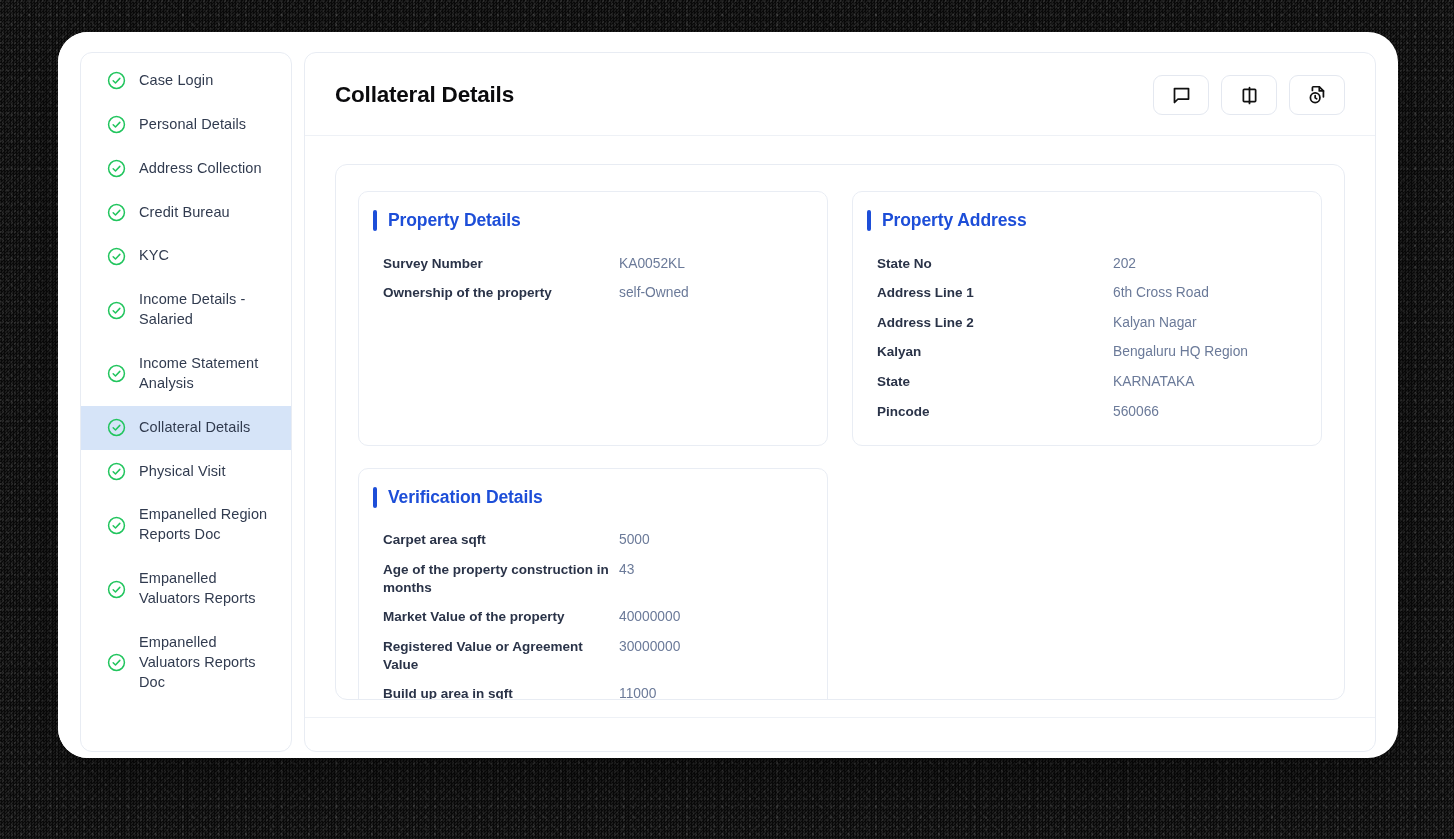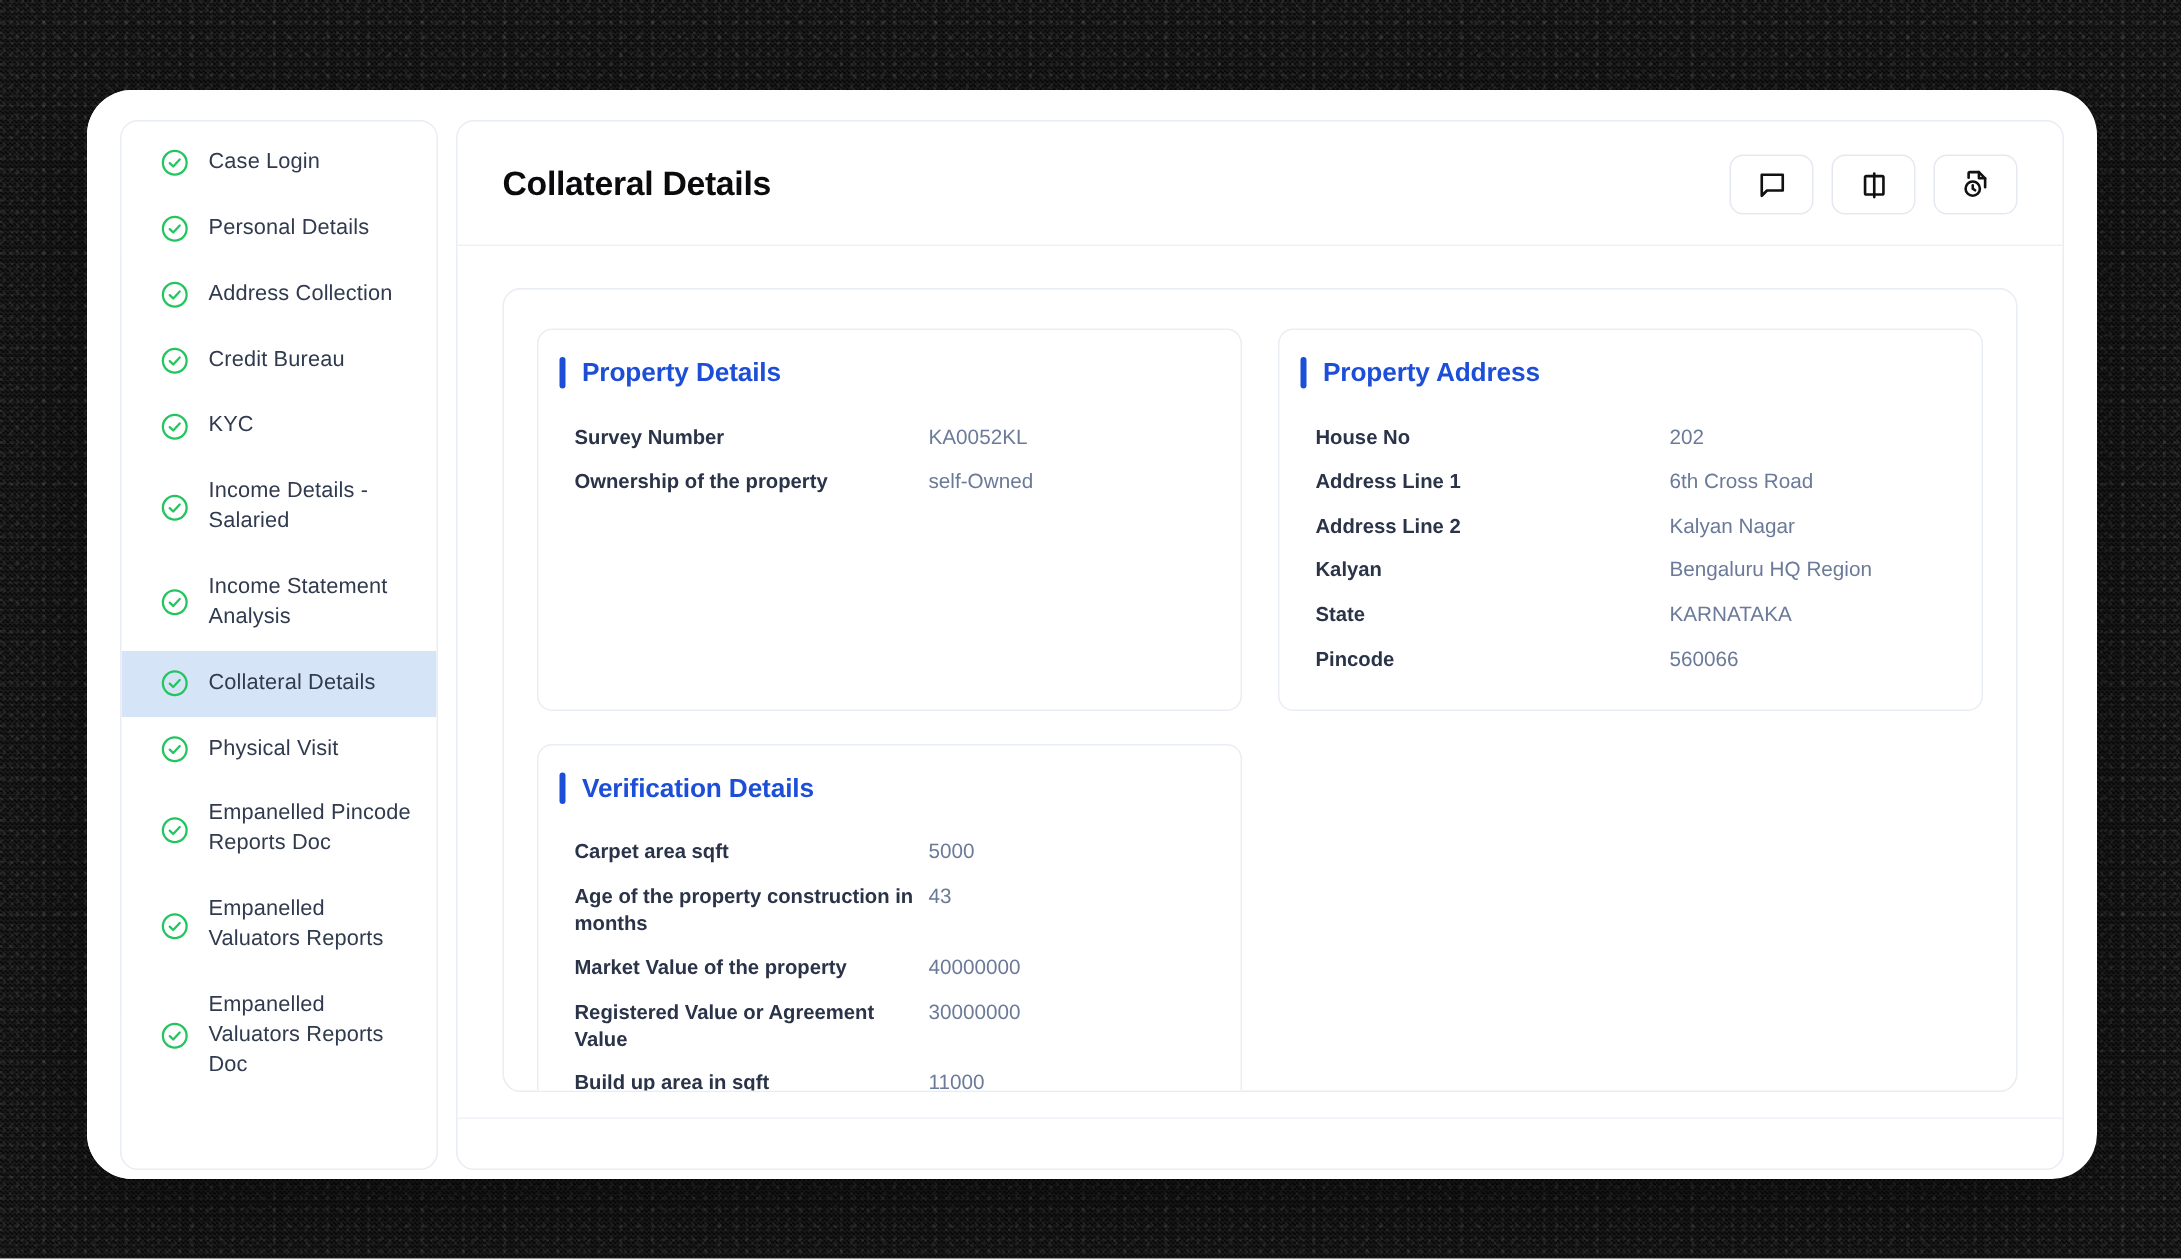--- a/index.html
+++ b/index.html
@@ -34,21 +34,21 @@
       radial-gradient(circle at 31% 71%, rgba(255,255,255,.09) 0 1px, transparent 1.5px),
       radial-gradient(circle at 85% 88%, rgba(255,255,255,.07) 0 1px, transparent 1.5px);
     background-size: 7px 7px, 11px 11px, 9px 9px, 13px 13px;
     opacity: .85;
   }
 
   
   #window {
     position: absolute;
     left: 58px;
-    top: 60px;
+    top: 32px;
     width: 1340px;
     height: 726px;
     background: #ffffff;
     border-radius: 30px;
     overflow: hidden;
     display: flex;
     box-shadow: 0 18px 60px rgba(0,0,0,.45);
   }
 
   
@@ -274,21 +274,21 @@
               <circle cx="12" cy="12" r="10" stroke="#22c55e" stroke-width="1.9"></circle>
               <path d="M7.8 12.3l2.9 2.9 5.5-5.9" stroke="#22c55e" stroke-width="1.9" stroke-linecap="round" stroke-linejoin="round"></path>
             </svg>
             <span class="nav-label">Physical Visit</span>
           </div>
           <div class="nav-item">
             <svg class="check-icon" viewBox="0 0 24 24" fill="none">
               <circle cx="12" cy="12" r="10" stroke="#22c55e" stroke-width="1.9"></circle>
               <path d="M7.8 12.3l2.9 2.9 5.5-5.9" stroke="#22c55e" stroke-width="1.9" stroke-linecap="round" stroke-linejoin="round"></path>
             </svg>
-            <span class="nav-label">Empanelled Pincode Reports Doc</span>
+            <span class="nav-label">Empanelled Region Reports Doc</span>
           </div>
           <div class="nav-item">
             <svg class="check-icon" viewBox="0 0 24 24" fill="none">
               <circle cx="12" cy="12" r="10" stroke="#22c55e" stroke-width="1.9"></circle>
               <path d="M7.8 12.3l2.9 2.9 5.5-5.9" stroke="#22c55e" stroke-width="1.9" stroke-linecap="round" stroke-linejoin="round"></path>
             </svg>
             <span class="nav-label">Empanelled Valuators Reports</span>
           </div>
           <div class="nav-item">
             <svg class="check-icon" viewBox="0 0 24 24" fill="none">
@@ -360,21 +360,21 @@
                   </div>
                 </div>
               </div>
               <div class="sec-card" id="card-property-address">
                 <div class="sec-head">
                   <div class="sec-bar"></div>
                   <div class="sec-title">Property Address</div>
                 </div>
                 <div class="rows">
                   <div class="row">
-                    <div class="row-label">House No</div>
+                    <div class="row-label">State No</div>
                     <div class="row-value">202</div>
                   </div>
                   <div class="row">
                     <div class="row-label">Address Line 1</div>
                     <div class="row-value">6th Cross Road</div>
                   </div>
                   <div class="row">
                     <div class="row-label">Address Line 2</div>
                     <div class="row-value">Kalyan Nagar</div>
                   </div>

